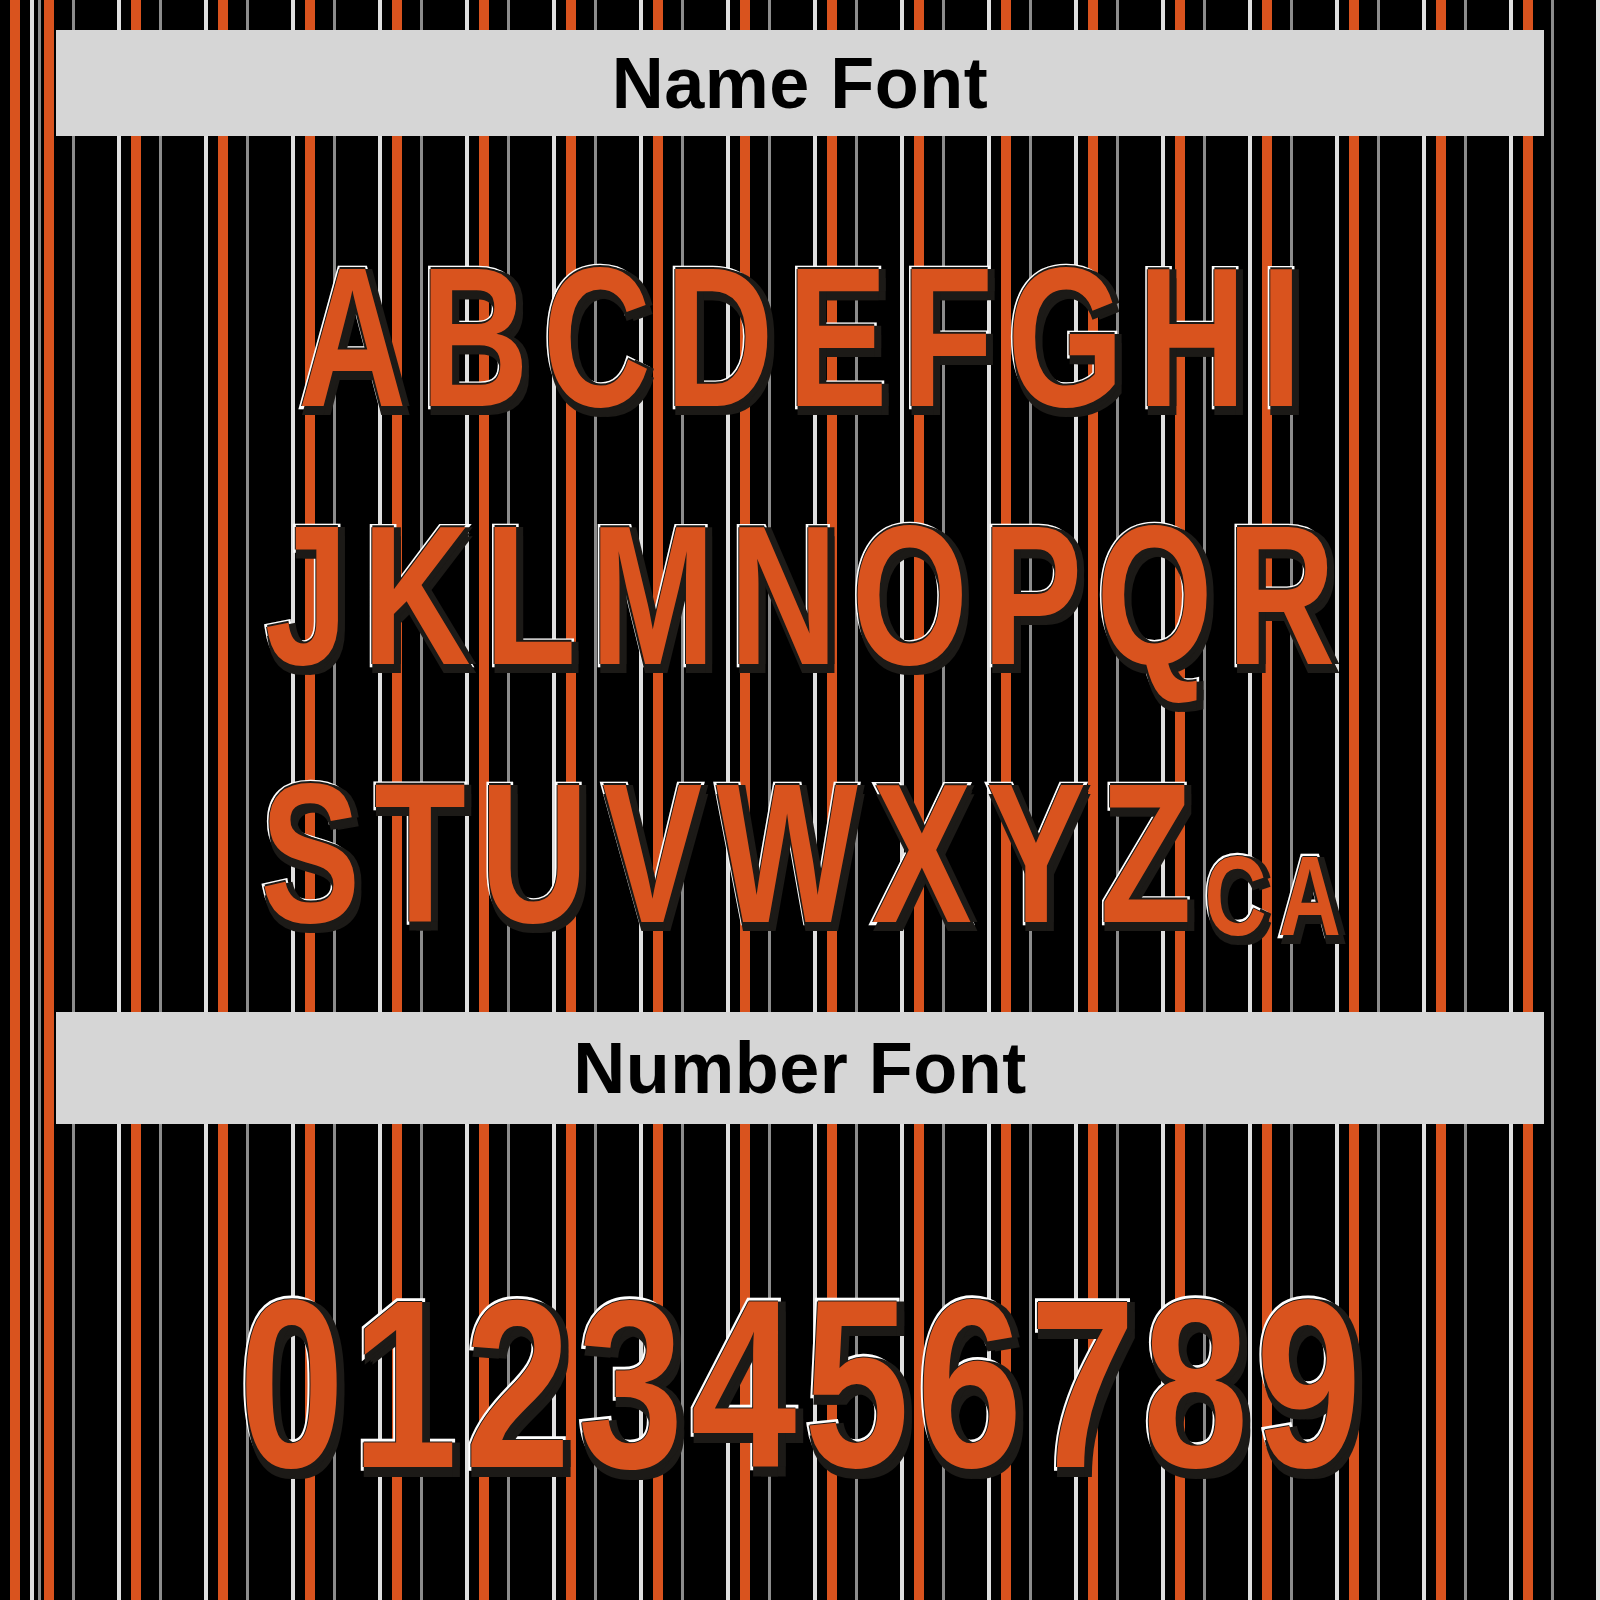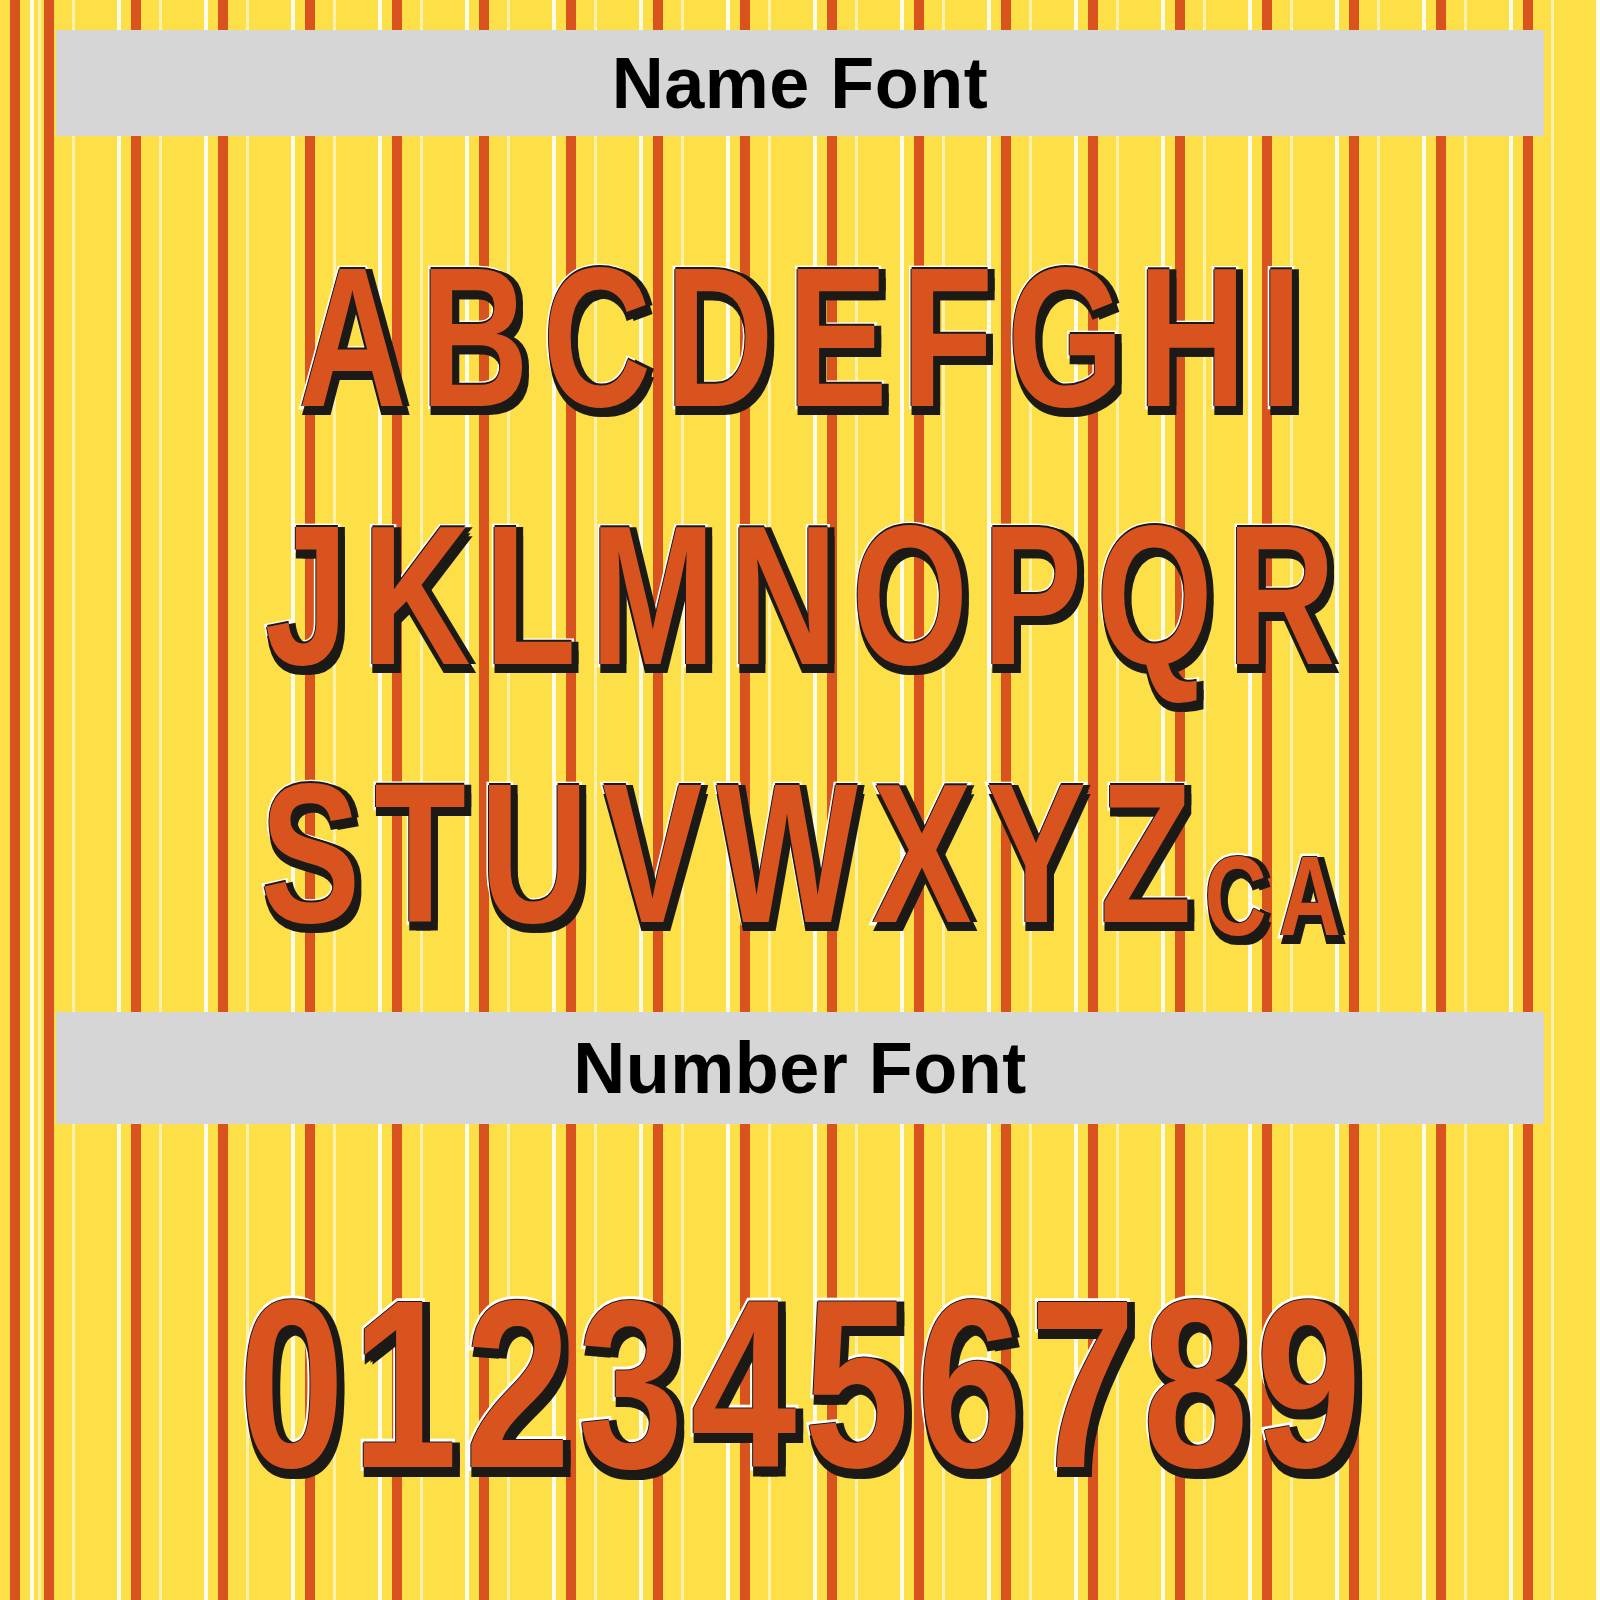--- a/index.html
+++ b/index.html
@@ -11,21 +11,21 @@
     width: 1600px;
     height: 1600px;
     overflow: hidden;
     font-family: "Liberation Sans", sans-serif;
   }
 
   #stage {
     position: relative;
     width: 1600px;
     height: 1600px;
-    background: #fde047;
+    background: #000000;
     overflow: hidden;
   }
 
   
   .stripes {
     position: absolute;
     inset: 0;
     
     background-image:
       repeating-linear-gradient(

